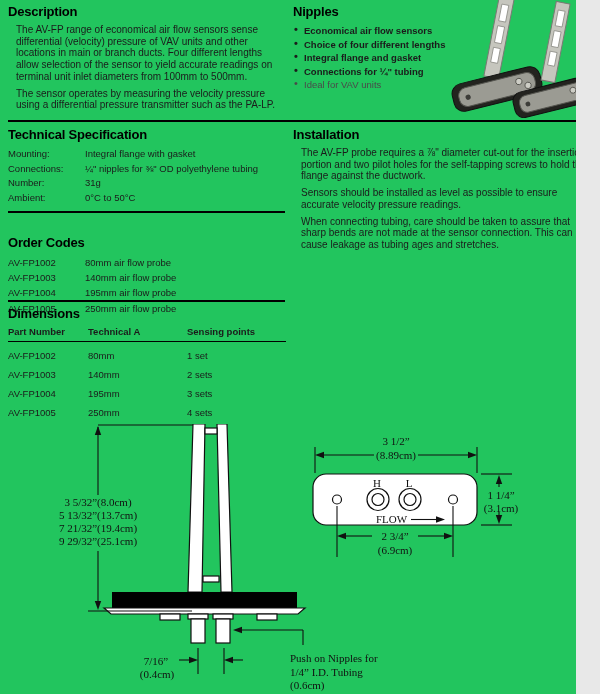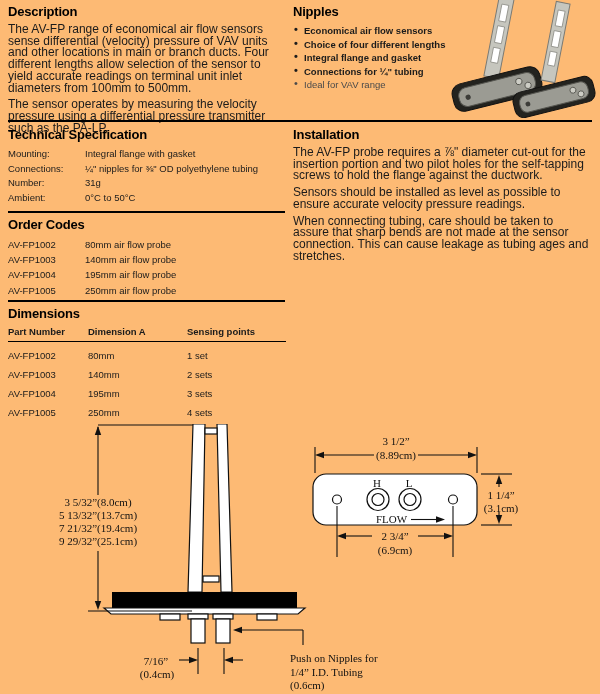--- a/index.html
+++ b/index.html
@@ -1,22 +1,22 @@
 <!DOCTYPE html>
 <html><head>
 <meta charset="utf-8">
 <style>
   html,body { margin:0; padding:0; background:#e8e8e8; }
   .page {
-    position:relative; width:600px; height:694px; background:#fdba74;
-    font-family:"Liberation Sans", sans-serif; color:#1b1b1b; overflow:hidden;
+    position:relative; width:536px; height:694px; background:#22c55e;
+    font-family:"Liberation Sans", sans-serif; color:#1b1b1b; overflow:hidden;padding-left:40px;
   }
   .abs { position:absolute; }
   .hd { font-size:13px; font-weight:bold; color:#000; margin:0 0 5px 0; letter-spacing:-0.2px; }
-  .body-p { margin:0 0 5px 0; font-size:12px; line-height:11.7px; }
+  .body-p { margin:0 0 5px 8px; font-size:10px; line-height:11.7px; }
   .rule { position:absolute; background:#000; height:2.4px; }
   
   .kv { display:grid; grid-template-columns:77px 1fr; font-size:9.5px; line-height:14.6px; }
   .kv .k { font-weight:normal; }
   .kv.oc { line-height:15.2px; }
   
   .feat { list-style:none; margin:0; padding:0; font-size:9.5px; line-height:13.6px; }
   .feat li { font-weight:bold; padding-left:11px; position:relative; }
   .feat li::before { content:"\2022"; position:absolute; left:1px; top:-1px; font-size:11px; }
   .feat li.light { font-weight:normal; color:#4a4a4a; }
@@ -43,21 +43,21 @@
     <p class="body-p">The sensor operates by measuring the velocity pressure using a differential pressure transmitter such as the PA-LP.</p>
   </div>
 
   <div class="abs" style="left:293px; top:4px; width:160px;">
     <div class="hd">Nipples</div>
     <ul class="feat">
       <li>Economical air flow sensors</li>
       <li>Choice of four different lengths</li>
       <li>Integral flange and gasket</li>
       <li>Connections for ¼" tubing</li>
-      <li class="light">Ideal for VAV range</li>
+      <li class="light">Ideal for VAV units</li>
     </ul>
   </div>
 
   <svg class="abs" style="left:435px; top:0px;" width="165" height="118" viewBox="0 0 165 118">
 
     <g>
       <g transform="rotate(11 63 40)">
         <rect x="56" y="-4" width="15" height="82" fill="#c6c6be" stroke="#7a7a74" stroke-width="1"></rect>
         <rect x="60" y="4" width="7" height="17" fill="#ffffff" stroke="#8d8d86" stroke-width="0.8"></rect>
         <rect x="60" y="26" width="7" height="17" fill="#ffffff" stroke="#8d8d86" stroke-width="0.8"></rect>
@@ -107,42 +107,42 @@
 
   <div class="abs" style="left:293px; top:127px; width:299px;">
     <div class="hd">Installation</div>
     <p class="body-p">The AV-FP probe requires a ⅞" diameter cut-out for the insertion portion and two pilot holes for the self-tapping screws to hold the flange against the ductwork.</p>
     <p class="body-p">Sensors should be installed as level as possible to ensure accurate velocity pressure readings.</p>
     <p class="body-p">When connecting tubing, care should be taken to assure that sharp bends are not made at the sensor connection. This can cause  leakage as tubing ages and stretches.</p>
   </div>
 
   <div class="rule" style="left:8px; top:211px; width:277px;"></div>
 
-  <div class="abs" style="left:8px; top:217px; width:277px;">
+  <div class="abs" style="left:8px; top:235px; width:277px;">
     <div class="hd">Order Codes</div>
     <div class="kv oc">
       <span class="k">AV-FP1002</span>
       <span>80mm air flow probe</span>
       <span class="k">AV-FP1003</span>
       <span>140mm air flow probe</span>
       <span class="k">AV-FP1004</span>
       <span>195mm air flow probe</span>
       <span class="k">AV-FP1005</span>
       <span>250mm air flow probe</span>
     </div>
   </div>
 
   <div class="rule" style="left:8px; top:300px; width:277px;"></div>
 
   <div class="abs" style="left:8px; top:306px; width:280px;">
     <div class="hd">Dimensions</div>
     <div class="dtable" style="margin-top:2px;">
       <div class="trow head">
         <span>Part Number</span>
-        <span>Dimension A</span>
+        <span>Technical A</span>
         <span>Sensing points</span>
       </div>
       <div class="tbody">
         <div class="trow">
           <span>AV-FP1002</span>
           <span>80mm</span>
           <span>1 set</span>
         </div>
         <div class="trow">
           <span>AV-FP1003</span>

